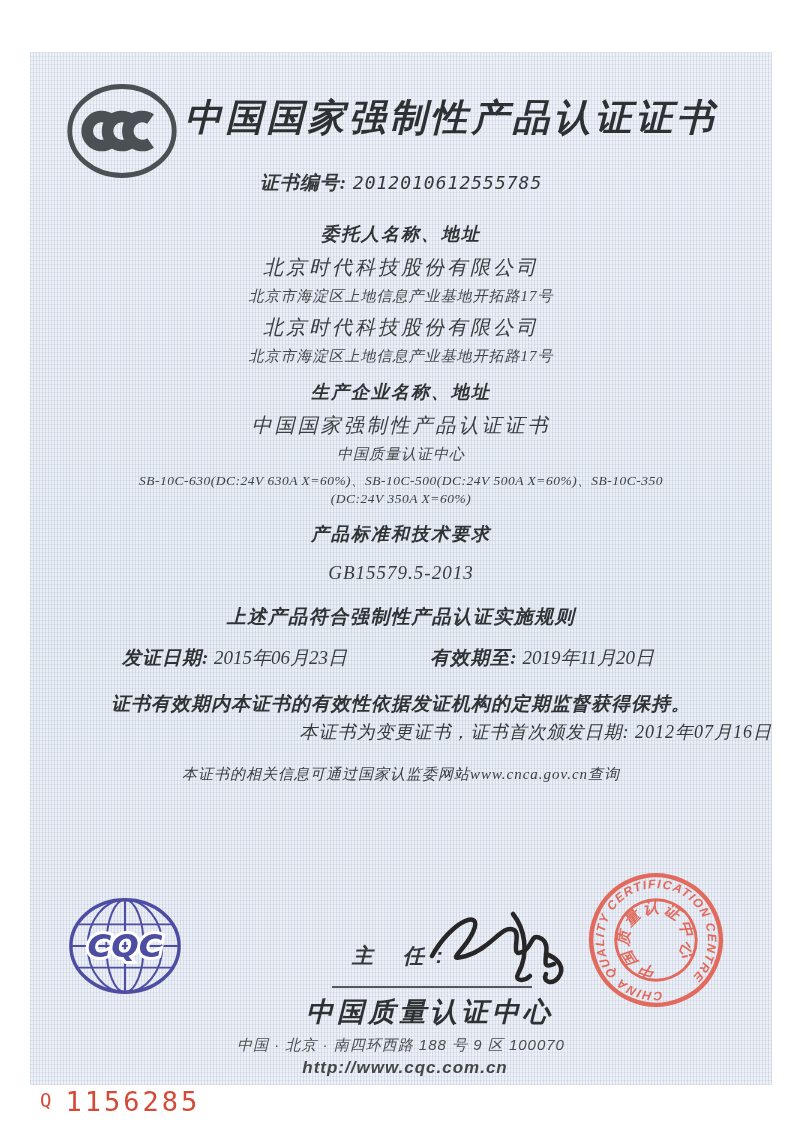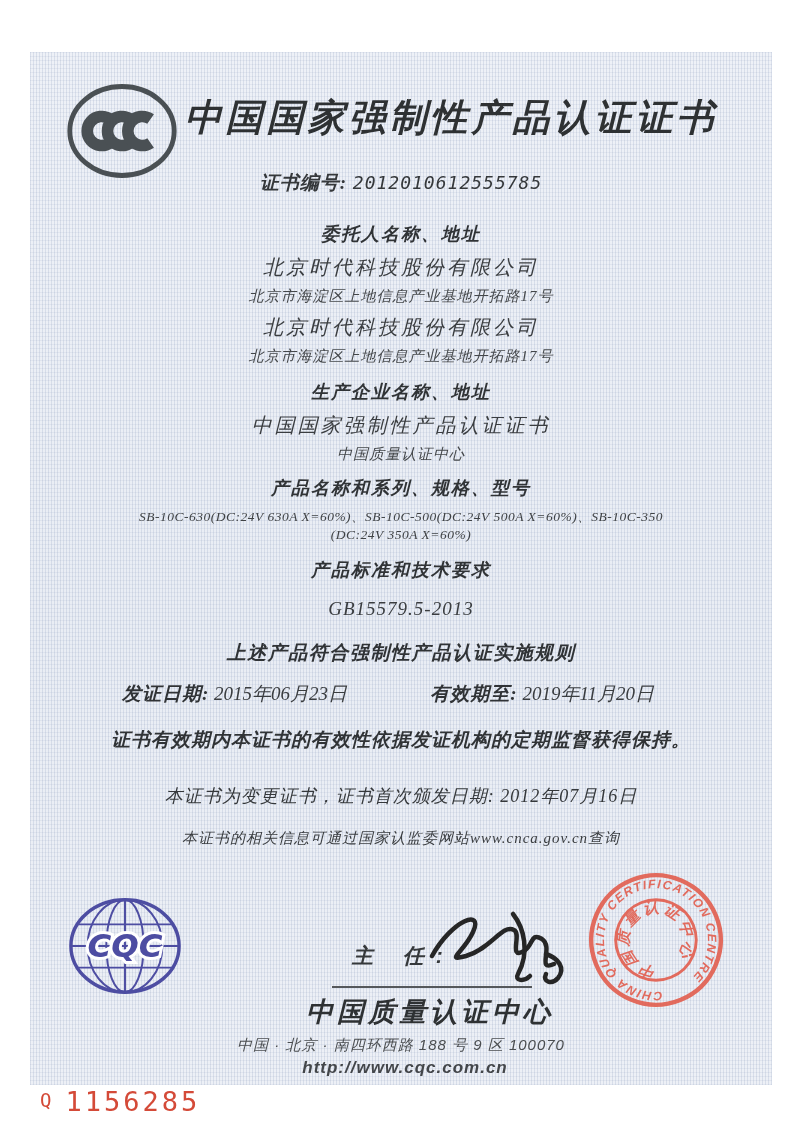--- a/index.html
+++ b/index.html
@@ -39,21 +39,21 @@
   .statement { text-align:center; font-size:19px; font-weight:bold; color:#303336;
     letter-spacing:1.5px; line-height:25px; }
 
   .dates-row { display:flex; justify-content:space-between; margin-top:16px;
     padding:0 118px 0 92px; font-size:19px; }
   .dates-row b { font-weight:bold; color:#303336; letter-spacing:1px; }
   .dates-row span.val { font-weight:normal; color:#3a3d40; }
 
   .note-validity { text-align:center; margin-top:20px; font-size:19px; font-weight:bold;
     color:#303336; letter-spacing:1px; }
-  .note-change { text-align:center; margin-top:31px; font-size:18px; color:#35383b; letter-spacing:1px; }
+  .note-change { text-align:right; margin-top:3px; font-size:18px; color:#35383b; letter-spacing:1px; }
   .note-info { text-align:center; margin-top:21px; font-size:15px; color:#3a3d40; letter-spacing:1px; }
 
   .cqc-logo { position:absolute; left:36px; top:838px; width:118px; height:112px; }
 
   .director-label { position:absolute; left:322px; top:890px; font-family:"Liberation Sans", sans-serif;
     font-size:21px; color:#35383b; letter-spacing:12px; font-weight:600; }
   .signature { position:absolute; left:388px; top:846px; width:160px; height:92px; }
   .sig-line { position:absolute; left:302px; top:934px; width:200px; border-top:2px solid #55585b; }
   .org-name { position:absolute; left:240px; top:942px; width:320px; text-align:center;
     font-family:"Liberation Sans", sans-serif; font-size:27px; color:#2e3133; letter-spacing:4px; font-weight:600; }
@@ -93,21 +93,20 @@
   <div class="sec-name mt8">北京时代科技股份有限公司</div>
   <div class="sec-addr mt6">北京市海淀区上地信息产业基地开拓路17号</div>
 
   <div class="sec-name mt8">北京时代科技股份有限公司</div>
   <div class="sec-addr mt6">北京市海淀区上地信息产业基地开拓路17号</div>
 
   <div class="sec-label mt14">生产企业名称、地址</div>
   <div class="sec-name mt8">中国国家强制性产品认证证书</div>
   <div class="sec-addr mt6">中国质量认证中心</div>
 
-  <div class="sec-label mt12">产品名称和系列、规格、型号</div>
   <div class="models mt8">SB-10C-630(DC:24V 630A X=60%)、SB-10C-500(DC:24V 500A X=60%)、SB-10C-350</div>
   <div class="models">(DC:24V 350A X=60%)</div>
 
   <div class="sec-label mt14">产品标准和技术要求</div>
   <div class="standard mt16">GB15579.5-2013</div>
 
   <div class="statement mt20">上述产品符合强制性产品认证实施规则</div>
 
   <div class="dates-row">
     <div>

